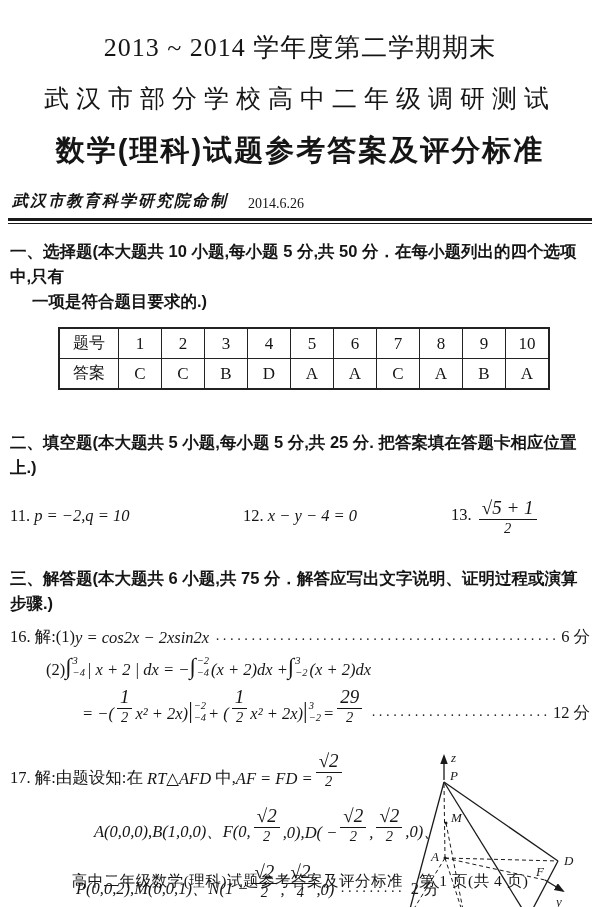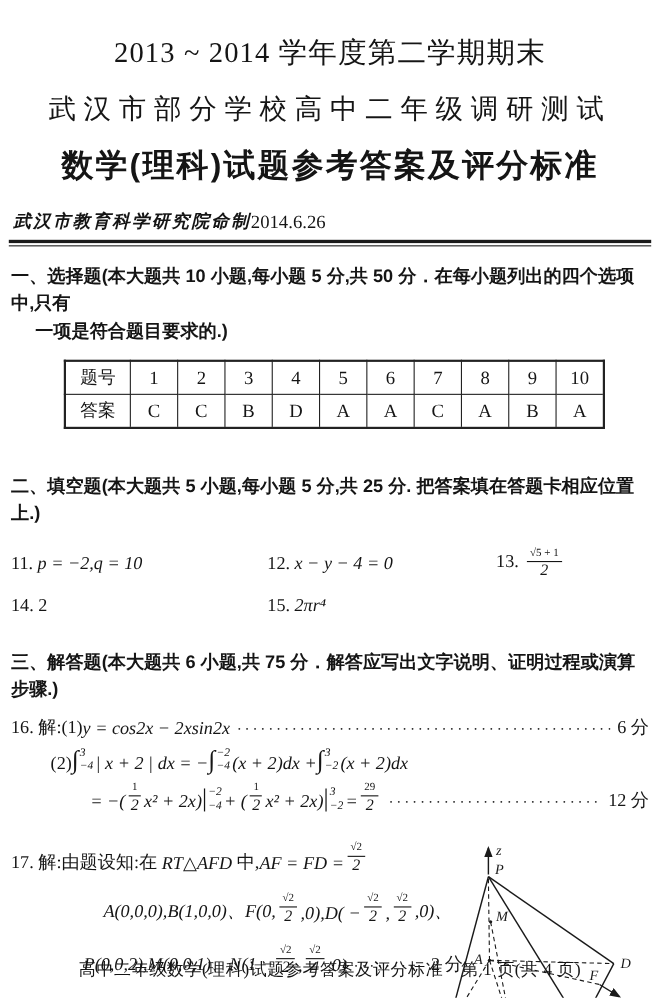--- a/index.html
+++ b/index.html
@@ -8,21 +8,21 @@
     font-family:"Liberation Serif","DejaVu Serif",serif;
     position:relative;overflow:hidden;
   }
   .hei{font-family:"Liberation Sans","DejaVu Sans",sans-serif;font-weight:bold;}
   
   .h-line1{margin-top:30px;text-align:center;font-size:26px;letter-spacing:1px;}
   .h-line2{margin-top:17px;text-align:center;font-size:25px;letter-spacing:7px;}
   .h-line3{margin-top:16px;text-align:center;font-size:29px;letter-spacing:2px;}
   .issuer-row{margin:20px 12px 0 12px;display:flex;align-items:flex-end;}
   .issuer{font-style:italic;font-weight:bold;font-size:16px;letter-spacing:2px;}
-  .pubdate{font-size:17px;}
+  .pubdate{font-size:14px;margin-left:20px;}
   .dbl-rule{margin:6px 8px 0 8px;border-top:3px solid #1a1a1a;border-bottom:1.2px solid #1a1a1a;height:2px;}
   
   .sec{margin:0 10px;}
   .sec-head{font-size:16.5px;line-height:25px;}
   .sec-head .cont{display:block;padding-left:22px;}
   
   table.ans{border-collapse:collapse;margin:13px 0 0 48px;}
   table.ans td{
     border:1px solid #222;width:42px;height:29px;text-align:center;
     font-size:17px;padding:0;
@@ -30,21 +30,21 @@
   table.ans{border:2px solid #222;}
   table.ans td.lab{width:58px;font-family:"Liberation Sans","DejaVu Sans",sans-serif;font-size:16px;}
   
   .fill-row{display:flex;align-items:center;margin:14px 0 0 0;font-size:16.5px;gap:43px;}
   .fill-row .c1{width:190px;}
   .fill-row .c2{width:165px;}
   .math{font-style:italic;}
   .up{font-style:normal;}
   
   .frac{display:inline-block;vertical-align:middle;text-align:center;margin:0 3px;line-height:1;}
-  .frac .n{display:block;padding:1px 3px 2px 3px;border-bottom:1.2px solid #151515;font-size:10px;}
+  .frac .n{display:block;padding:1px 3px 2px 3px;border-bottom:1.2px solid #151515;font-size:19px;font-style:italic;}
   .frac .d{display:block;padding-top:1px;font-size:14.5px;font-style:italic;}
   
   .int{font-size:23px;vertical-align:middle;font-style:normal;}
   .lims{display:inline-flex;flex-direction:column;vertical-align:middle;font-size:10.5px;line-height:1.15;font-style:italic;margin:0 2px 0 1px;text-align:left;}
   .ebar{font-size:23px;vertical-align:middle;font-style:normal;}
   
   .mline{display:flex;align-items:flex-end;font-size:16.5px;}
   .leader{flex:1;overflow:hidden;white-space:nowrap;letter-spacing:2.5px;font-size:14px;color:#222;margin:0 6px;}
   .dots-inline{letter-spacing:2.5px;font-size:14px;color:#222;margin:0 6px;font-style:normal;}
   .score{white-space:nowrap;font-size:16.5px;}
@@ -113,30 +113,20 @@
     </span>
     <span class="c2">
       <span class="up">12.</span>
       <span class="math">x − y − 4 = 0</span>
     </span>
     <span>
       <span class="up">13.</span>
       <span class="frac"><span class="n">√5 + 1</span><span class="d">2</span></span>
     </span>
   </div>
-  <div class="fill-row" style="margin-top:13px;">
-    <span class="c1">
-      <span class="up">14.</span>
-      <span class="up">2</span>
-    </span>
-    <span>
-      <span class="up">15.</span>
-      <span class="math">2πr⁴</span>
-    </span>
-  </div>
 </div>
 
 <div class="sec" style="margin-top:30px;">
   <div class="sec-head hei">三、解答题(本大题共 6 小题,共 75 分．解答应写出文字说明、证明过程或演算步骤.)</div>
 
   <div>
     <div class="mline" style="margin-top:10px;">
       <span class="up">16. 解:(1)</span>
       <span class="math">y = cos2x − 2xsin2x</span>
       <span class="leader">····································································································</span>

